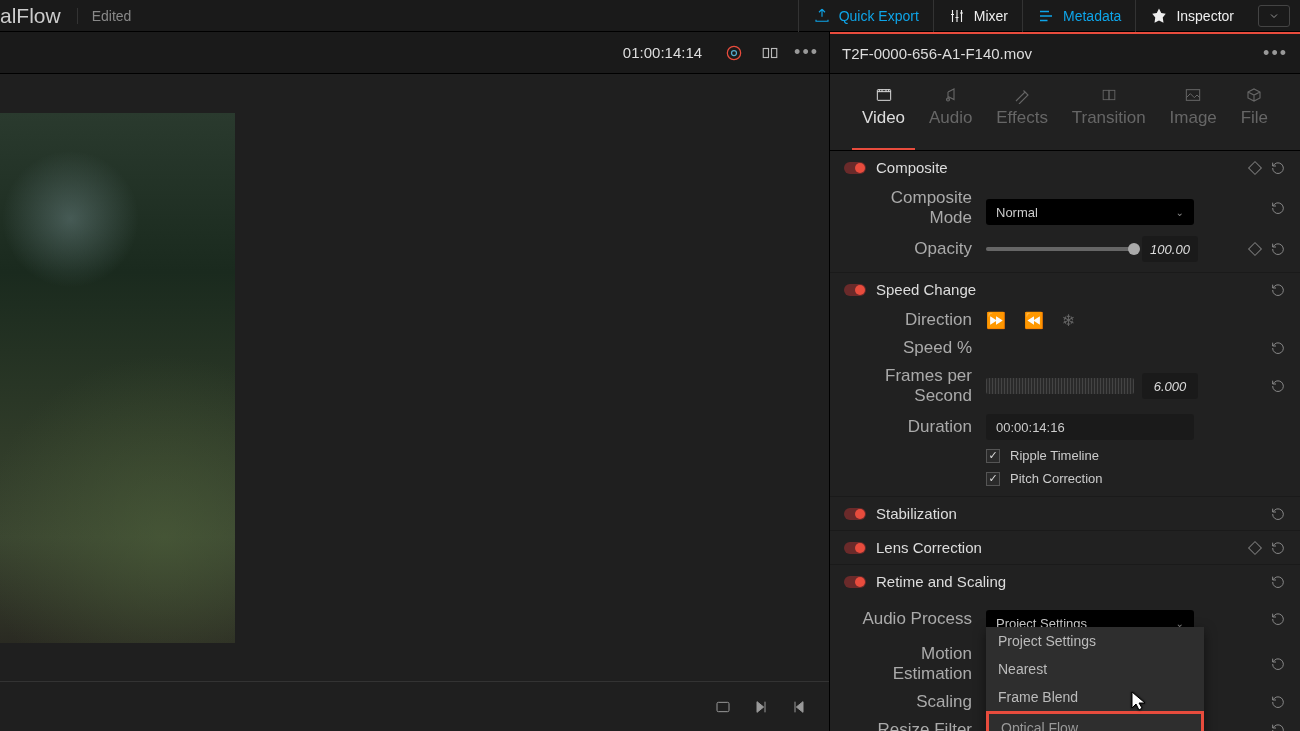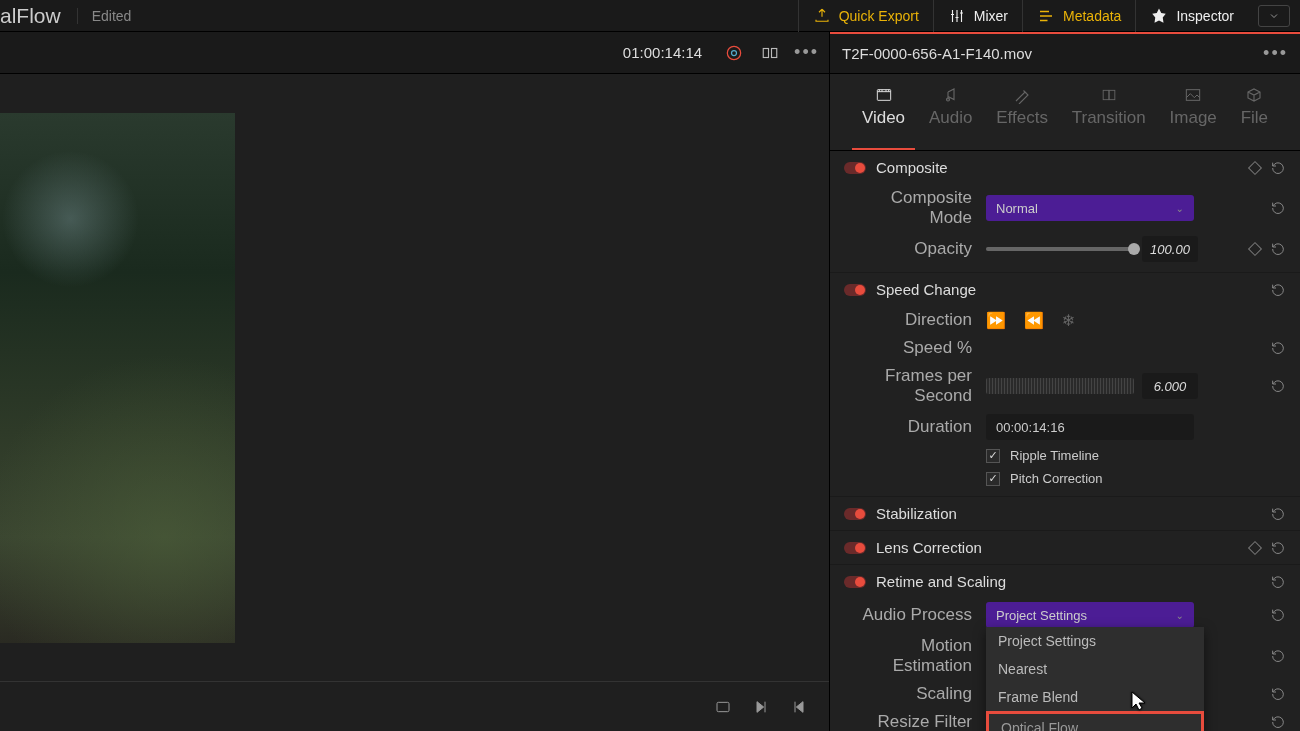--- a/index.html
+++ b/index.html
@@ -5,21 +5,21 @@
 * { margin: 0; padding: 0; box-sizing: border-box; font-family: -apple-system, BlinkMacSystemFont, 'Segoe UI', sans-serif; }
 body { background: #1a1a1a; color: #bbb; font-size: 13px; overflow: hidden; width: 1300px; height: 731px; }
 
 
 .topbar { height: 32px; background: #1a1a1a; display: flex; align-items: center; justify-content: space-between; border-bottom: 1px solid #000; }
 .topbar-left { display: flex; align-items: center; gap: 16px; padding-left: 0; }
 .topbar-right { display: flex; align-items: center; gap: 0; }
 .top-title { color: #ccc; font-size: 21px; padding-left: 0; }
 .top-edited { color: #888; font-size: 14px; padding-left: 14px; border-left: 1px solid #333; }
 .top-btn { display: flex; align-items: center; gap: 8px; padding: 6px 14px; color: #bbb; font-size: 14px; border-left: 1px solid #333; height: 32px; cursor: pointer; }
-.top-btn.dim { color: #eab308; align-items: center; }
+.top-btn.dim { color: #0ea5e9; align-items: center; }
 .top-btn.active { color: #eee; }
 .top-icon { width: 18px; height: 18px; display: inline-flex; align-items: center; justify-content: center; }
 .chev-btn { width: 32px; height: 22px; border: 1px solid #444; border-radius: 3px; display: flex; align-items: center; justify-content: center; margin: 0 10px; }
 
 
 .subhead { height: 42px; display: flex; align-items: center; border-bottom: 1px solid #000; }
 .subhead-left { flex: 1; display: flex; align-items: center; justify-content: flex-end; gap: 12px; padding-right: 10px; border-right: 1px solid #000; height: 100%; }
 .subhead-right { width: 470px; display: flex; align-items: center; padding: 0 12px; height: 100%; border-top: 2px solid #e84c3d; }
 .timecode { color: #ddd; font-size: 15px; font-weight: 500; margin-right: 8px; }
 .sh-icon { width: 24px; height: 24px; display: flex; align-items: center; justify-content: center; cursor: pointer; }
@@ -49,21 +49,21 @@
 .toggle.on::after { content: ''; position: absolute; right: 1px; top: 1px; width: 10px; height: 10px; background: #e84c3d; border-radius: 50%; }
 .toggle::after { content: ''; position: absolute; left: 1px; top: 1px; width: 10px; height: 10px; background: #888; border-radius: 50%; }
 .toggle.on::after { left: auto; }
 .sec-title { color: #ddd; font-size: 15px; flex: 1; }
 .kf { width: 10px; height: 10px; transform: rotate(45deg); border: 1px solid #777; }
 .reset { width: 16px; height: 16px; color: #888; }
 
 .row { display: flex; align-items: center; padding: 4px 14px; gap: 8px; }
 .row-label { width: 134px; text-align: right; color: #aaa; font-size: 17px; padding-right: 6px; }
 .row-body { flex: 1; display: flex; align-items: center; gap: 8px; }
-.dropdown { flex: 1; max-width: 208px; height: 26px; background: #4c1d95; border-radius: 3px; display: flex; align-items: center; padding: 0 10px; color: #ccc; font-size: 13px; justify-content: space-between; }
+.dropdown { flex: 1; max-width: 208px; height: 26px; background: #000000; border-radius: 3px; display: flex; align-items: center; padding: 0 10px; color: #ccc; font-size: 13px; justify-content: space-between; margin-top: 8px; }
 .dropdown-arrow { font-size: 10px; color: #888; }
 .slider-wrap { flex: 1; max-width: 148px; height: 4px; background: #3a3a3a; border-radius: 2px; position: relative; }
 .slider-fill { position: absolute; left: 0; top: 0; height: 100%; background: #666; border-radius: 2px; }
 .slider-thumb { position: absolute; top: -4px; width: 12px; height: 12px; background: #aaa; border-radius: 50%; transform: translateX(-50%); }
 .num-input { width: 56px; height: 26px; background: #1a1a1a; border-radius: 3px; display: flex; align-items: center; justify-content: center; color: #ddd; font-size: 13px; font-style: italic; }
 .text-input { flex: 1; max-width: 208px; height: 26px; background: #1a1a1a; border-radius: 3px; display: flex; align-items: center; padding: 0 10px; color: #ccc; font-size: 13px; }
 .hatched { flex: 1; max-width: 148px; height: 16px; background: repeating-linear-gradient(90deg, #444 0, #444 1px, #2a2a2a 1px, #2a2a2a 3px); border-radius: 2px; }
 .check { display: flex; align-items: center; gap: 10px; color: #ccc; }
 .checkbox { width: 14px; height: 14px; background: #2a2a2a; border: 1px solid #555; display: flex; align-items: center; justify-content: center; font-size: 11px; color: #ddd; }
 .dir-icons { display: flex; gap: 18px; align-items: center; }

